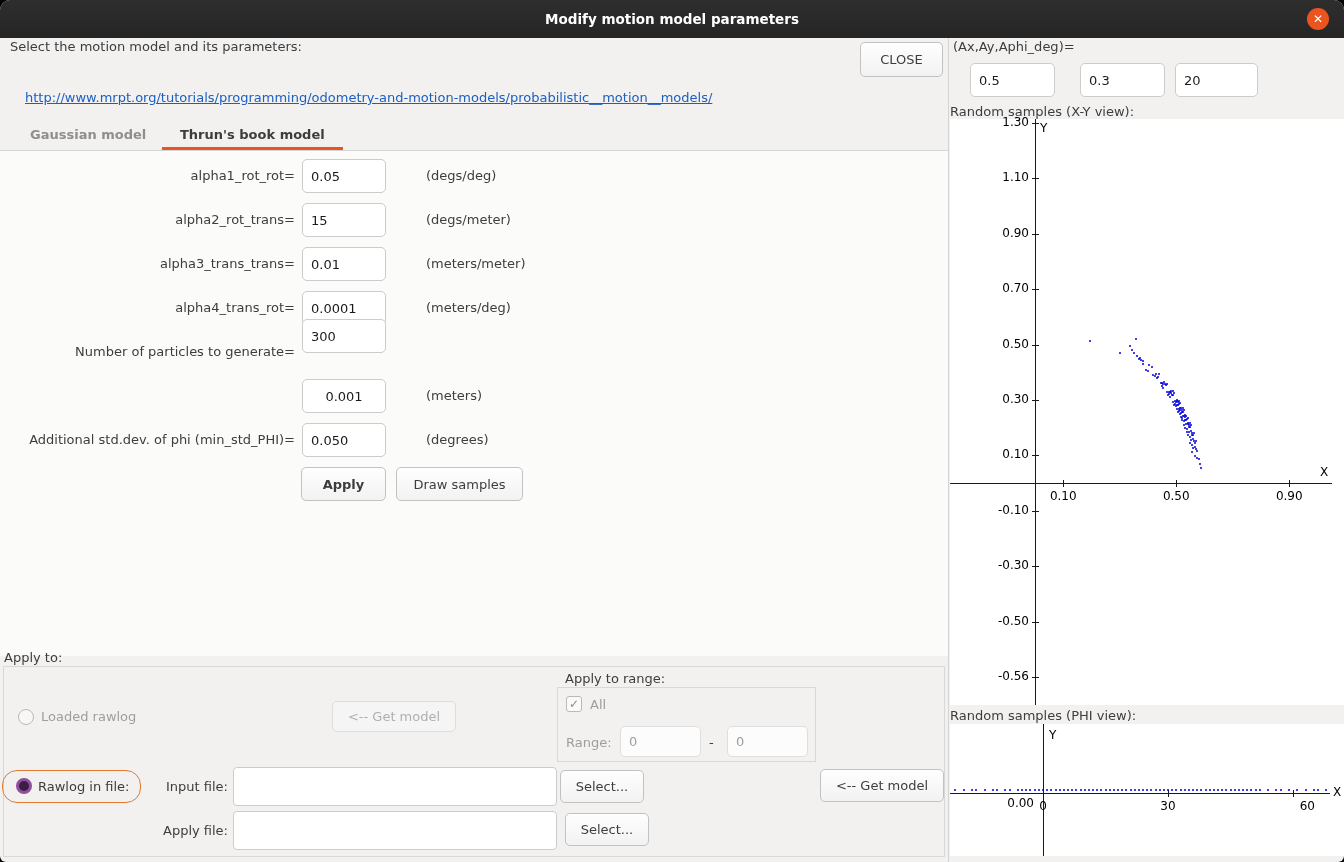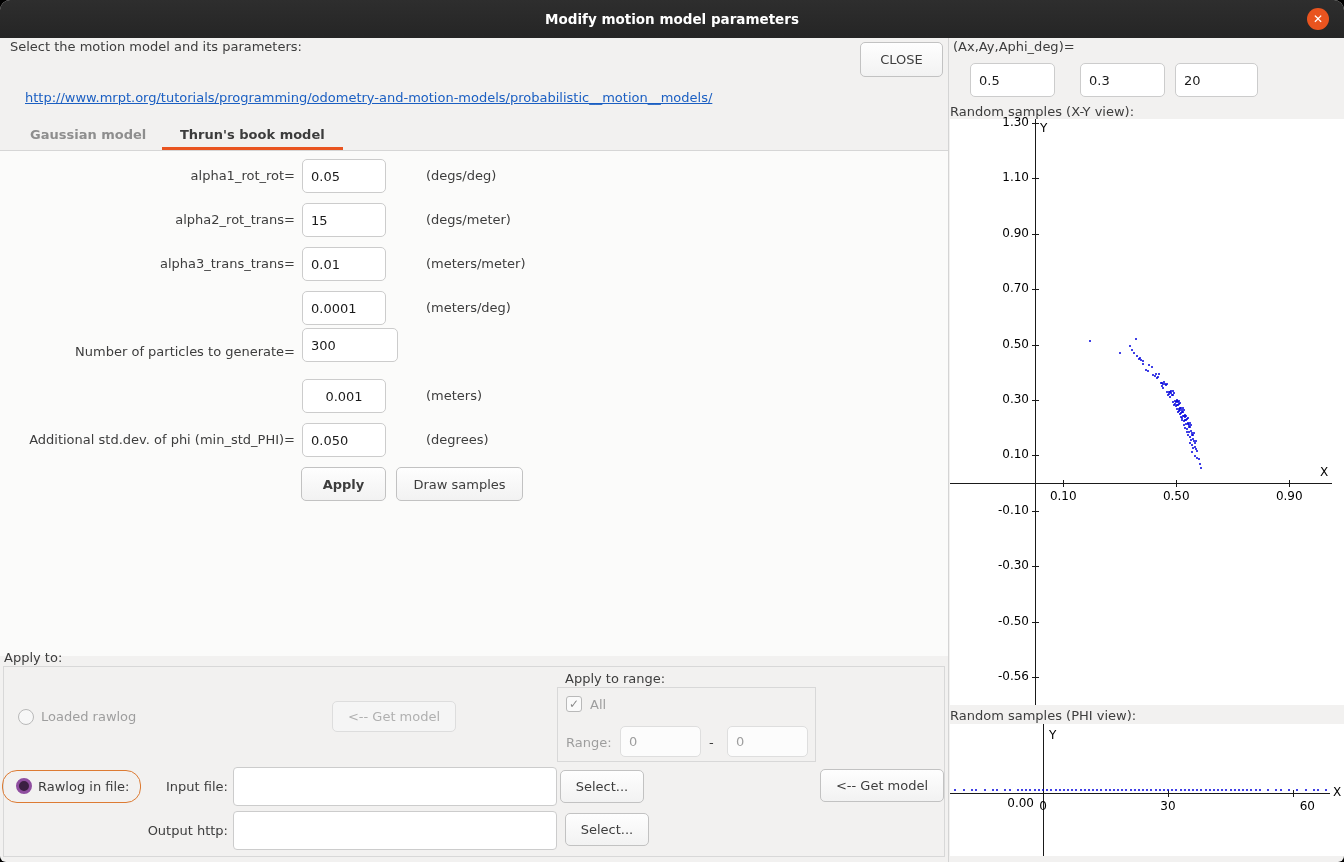--- a/index.html
+++ b/index.html
@@ -77,25 +77,26 @@
   <div class="lbl" style="left:426px;top:168px;">(degs/deg)</div>
 
   <div class="lbl right" style="left:0;top:212px;width:295px;">alpha2_rot_trans=</div>
   <input class="tinput" style="left: 302px; top: 203px; width: 84px; height: 34px;" value="15">
   <div class="lbl" style="left:426px;top:212px;">(degs/meter)</div>
 
   <div class="lbl right" style="left:0;top:256px;width:295px;">alpha3_trans_trans=</div>
   <input class="tinput" style="left: 302px; top: 247px; width: 84px; height: 34px;" value="0.01">
   <div class="lbl" style="left:426px;top:256px;">(meters/meter)</div>
 
+  <div class="lbl right" style="left:0;top:300px;width:295px;">alpha4_trans_rot=</div>
   <input class="tinput" style="left: 302px; top: 291px; width: 84px; height: 34px;" value="0.0001">
   <div class="lbl" style="left:426px;top:300px;">(meters/deg)</div>
 
   <div class="lbl right" style="left:0;top:344px;width:295px;">Number of particles to generate=</div>
-  <input class="tinput" style="left: 302px; top: 328px; width: 96px; height: 34px;" value="300">
+  <input class="tinput" style="left: 302px; top: 319px; width: 84px; height: 34px;" value="300">
 
   <input class="tinput" style="left: 302px; top: 379px; width: 84px; height: 34px; text-align: center;" value="0.001">
   <div class="lbl" style="left:426px;top:388px;">(meters)</div>
 
   <div class="lbl right" style="left:0;top:432px;width:295px;">Additional std.dev. of phi (min_std_PHI)=</div>
   <input class="tinput" style="left: 302px; top: 423px; width: 84px; height: 34px;" value="0.050">
   <div class="lbl" style="left:426px;top:432px;">(degrees)</div>
 
   <div class="btn bold" style="left:301px;top:467px;width:85px;height:34px;">Apply</div>
   <div class="btn" style="left:396px;top:467px;width:127px;height:34px;">Draw samples</div>
@@ -120,21 +121,21 @@
 
   <div class="focusring" style="left:2px;top:770px;width:137px;height:31px;"></div>
   <div class="radio checked" style="left:16px;top:778px;"></div>
   <div class="lbl" style="left:38px;top:779px;">Rawlog in file:</div>
 
   <div class="lbl right" style="left:60px;top:779px;width:168px;">Input file:</div>
   <input class="tinput" style="left: 233px; top: 767px; width: 324px; height: 39px; border-radius: 4px;" value="">
   <div class="btn" style="left:560px;top:770px;width:84px;height:33px;">Select...</div>
   <div class="btn" style="left:820px;top:769px;width:124px;height:33px;">&lt;-- Get model</div>
 
-  <div class="lbl right" style="left:60px;top:823px;width:168px;">Output http:</div>
+  <div class="lbl right" style="left:60px;top:823px;width:168px;">Apply file:</div>
   <input class="tinput" style="left: 233px; top: 811px; width: 324px; height: 39px; border-radius: 4px;" value="">
   <div class="btn" style="left:565px;top:813px;width:84px;height:33px;">Select...</div>
 
   <div class="vline" style="left:948px;top:38px;height:824px;"></div>
   <div class="lbl" style="left:953px;top:39px;">(Ax,Ay,Aphi_deg)=</div>
   <input class="tinput" style="left: 970px; top: 63px; width: 85px; height: 34px;" value="0.5">
   <input class="tinput" style="left: 1080px; top: 63px; width: 85px; height: 34px;" value="0.3">
   <input class="tinput" style="left: 1175px; top: 63px; width: 83px; height: 34px;" value="20">
 
   <div class="lbl" style="left:950px;top:104px;">Random samples (X-Y view):</div>

